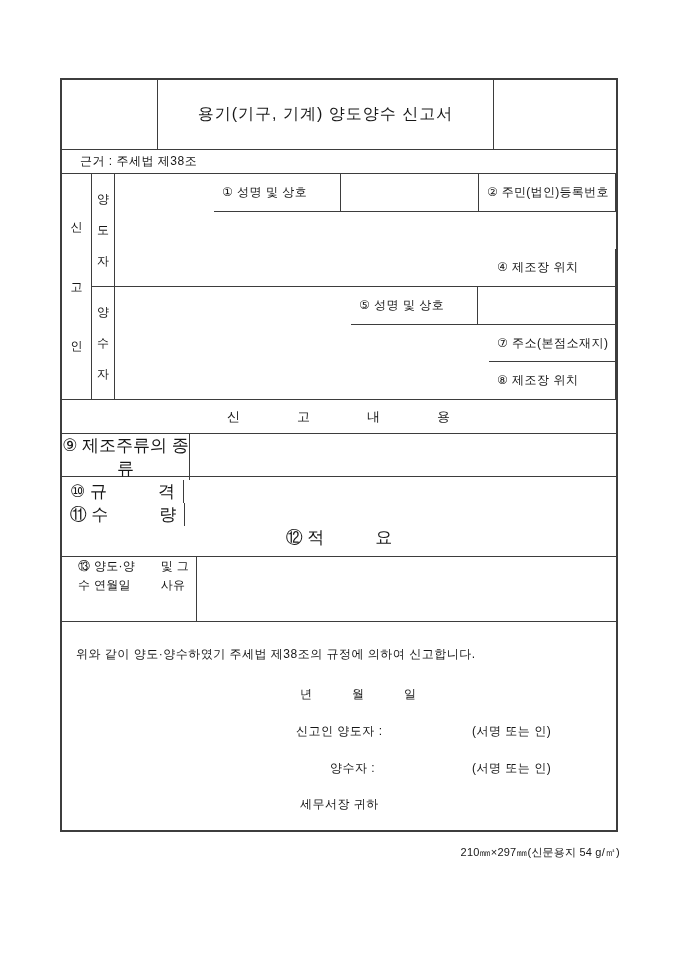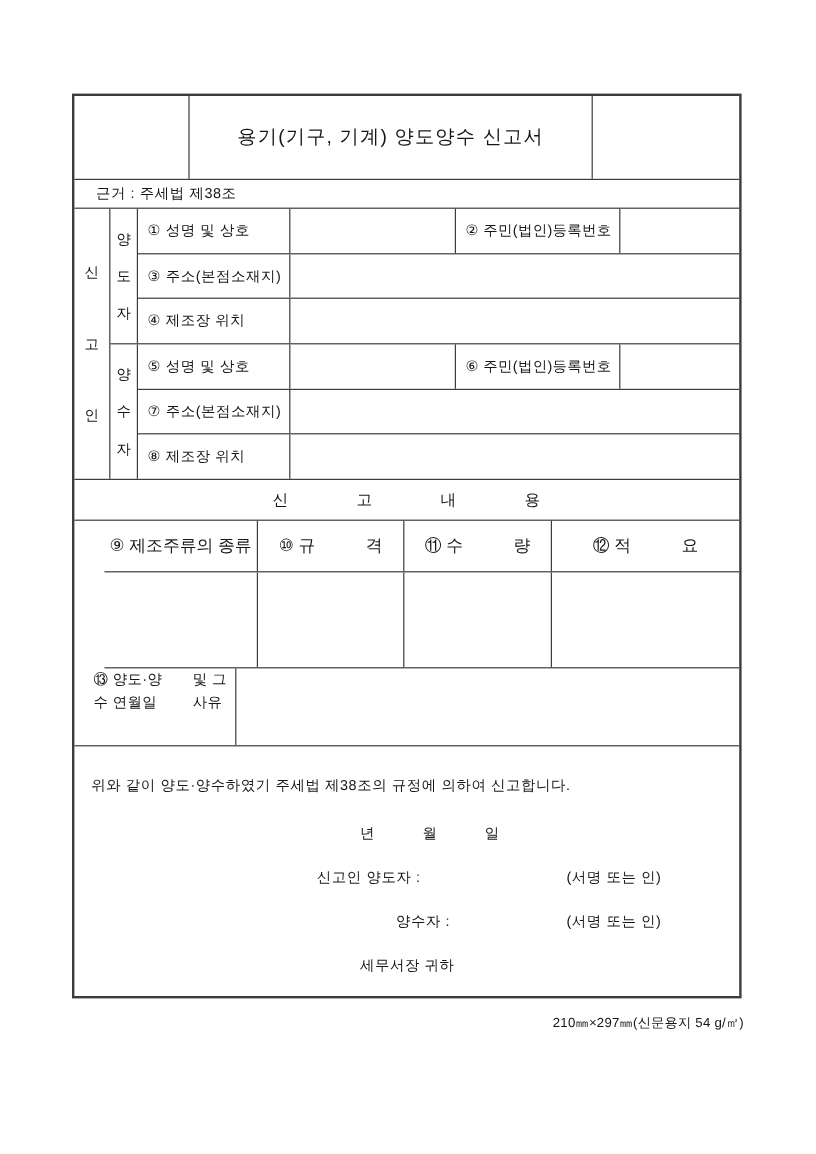--- a/index.html
+++ b/index.html
@@ -26,47 +26,47 @@
   .hdr-right>div{flex:1;display:flex;align-items:center;justify-content:center;letter-spacing:2px;}
   
   .basis{height:24px;font-size:12px;padding-left:18px;letter-spacing:0.5px;}
   
   .main{height:226px;}
   .vcell{display:flex;flex-direction:column;align-items:center;justify-content:space-evenly;font-size:12px;line-height:1;}
   .v-declarant{width:30px;}
   .v-party{width:23px;}
   .groupcol{flex:1;display:flex;flex-direction:column;}
   .group{flex:1;display:flex;flex-direction:row;}
-  .rows3{flex:1;display:flex;flex-direction:column;}
+  .rows3{flex:1;display:flex;flex-direction:column;align-items:flex-end;}
   .frow{flex:1;display:flex;flex-direction:row;font-size:12px;}
   .lbl{width:127px;padding-left:8px;letter-spacing:0.5px;}
   .val1{width:138px;}
   .lbl2{width:137px;padding-left:8px;letter-spacing:0.3px;}
   .val2{flex:1;}
   .valwide{flex:1;}
   
   .secthead{height:34px;font-size:13px;letter-spacing:1px;}
-  .cols,.datarow{display:flex;flex-direction:row;font-size:14px;margin-left:25px;}
+  .cols,.datarow{display:flex;flex-direction:column;font-size:17px;}
   .cols{height:43px;}
   .datarow{height:80px;}
   .c1{width:128px;}
   .c2{width:122px;}
   .c3{width:123px;}
   .c4{flex:1;}
   
   .r13{height:65px;font-size:12px;}
   .r13-label{width:135px;padding-left:16px;display:flex;flex-direction:row;justify-content:center;line-height:1.55;letter-spacing:0.3px;}
   .r13-l2{padding-left:14px;}
   .r13-value{flex:1;}
   
   .bottom{flex:1;position:relative;font-size:12px;letter-spacing:0.5px;padding-left:23px;}
   .bottom .abs{position:absolute;white-space:nowrap;}
   .decl{left:14px;top:24px;}
   .dateline{left:238px;top:64px;letter-spacing:1px;}
-  .sig1a{left:202px;top:101px;}
+  .sig1a{left:234px;top:101px;}
   .sig1b{left:410px;top:101px;}
   .sig2a{left:268px;top:138px;}
   .sig2b{left:410px;top:138px;}
   .recipient{left:238px;top:174px;}
   
   .footnote{position:absolute;right:60px;top:845px;font-size:11px;letter-spacing:0.2px;}
 </style>
 </head>
 <body>
 
@@ -97,41 +97,39 @@
               <span>자</span>
             </div>
           <div class="rows3">
             <div class="frow bb">
               <div class="cell lbl br">① 성명 및 상호</div>
               <div class="cell val1 br"></div>
               <div class="cell lbl2 br">② 주민(법인)등록번호</div>
               <div class="cell val2"></div>
             </div>
             <div class="frow bb">
-              <div class="cell lbl br">③ 주소(본점소재지)</div>
               <div class="cell valwide"></div>
             </div>
             <div class="frow">
               <div class="cell lbl br">④ 제조장 위치</div>
               <div class="cell valwide"></div>
             </div>
           </div>
         </div>
 
         <div class="group">
           <div class="vcell v-party br">
               <span>양</span>
               <span>수</span>
               <span>자</span>
             </div>
           <div class="rows3">
             <div class="frow bb">
               <div class="cell lbl br">⑤ 성명 및 상호</div>
               <div class="cell val1 br"></div>
-              <div class="cell lbl2 br">⑥ 주민(법인)등록번호</div>
               <div class="cell val2"></div>
             </div>
             <div class="frow bb">
               <div class="cell lbl br">⑦ 주소(본점소재지)</div>
               <div class="cell valwide"></div>
             </div>
             <div class="frow">
               <div class="cell lbl br">⑧ 제조장 위치</div>
               <div class="cell valwide"></div>
             </div>

